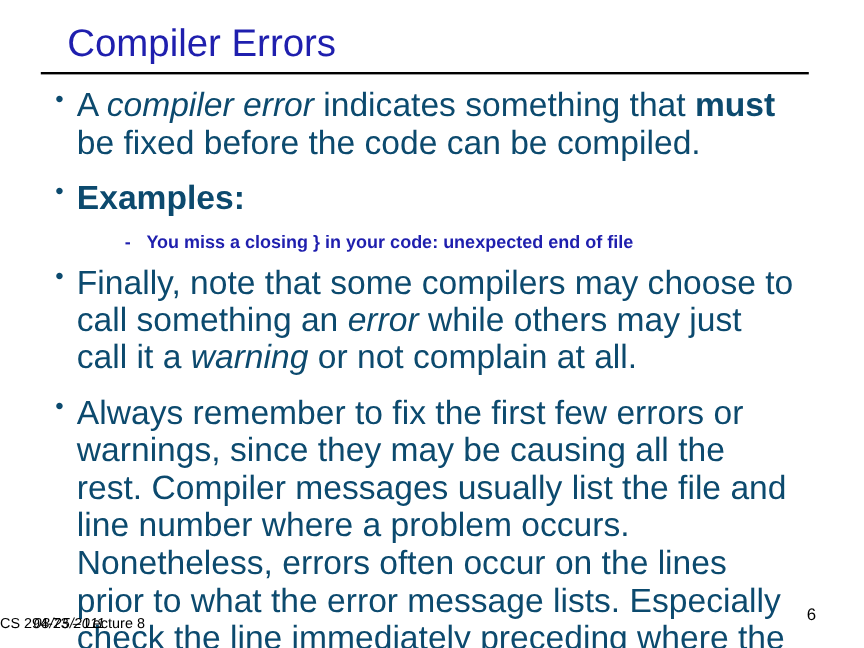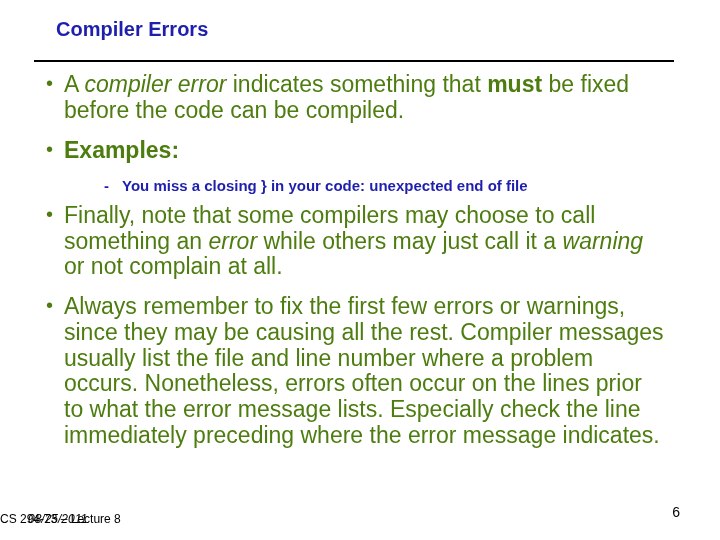--- a/index.html
+++ b/index.html
@@ -15,44 +15,44 @@
   .slide {
     position: relative;
     width: 720px;
     height: 540px;
     box-sizing: border-box;
   }
   .title {
     position: absolute;
     top: 18px;
     left: 56px;
-    font-size: 20px;
-    font-weight: bold;
+    font-size: 32px;
+    font-weight: normal;
     color: #1f1fae;
   }
   .rule {
     position: absolute;
     top: 60px;
     left: 34px;
     width: 640px;
     border-top: 2px solid #000;
   }
   .content {
     position: absolute;
     top: 72px;
     left: 44px;
     width: 620px;
   }
   .bullet {
     position: relative;
     padding-left: 20px;
-    font-size: 23px;
+    font-size: 28px;
     line-height: 1.12;
     margin-bottom: 14px;
-    color: #4d7c0f;
+    color: #0c4a6e;
   }
   .bullet::before {
     content: "•";
     position: absolute;
     left: 2px;
     top: 0;
     font-size: 20px;
   }
   .bullet .ital { font-style: italic; }
   .bullet .bold { font-weight: bold; }

